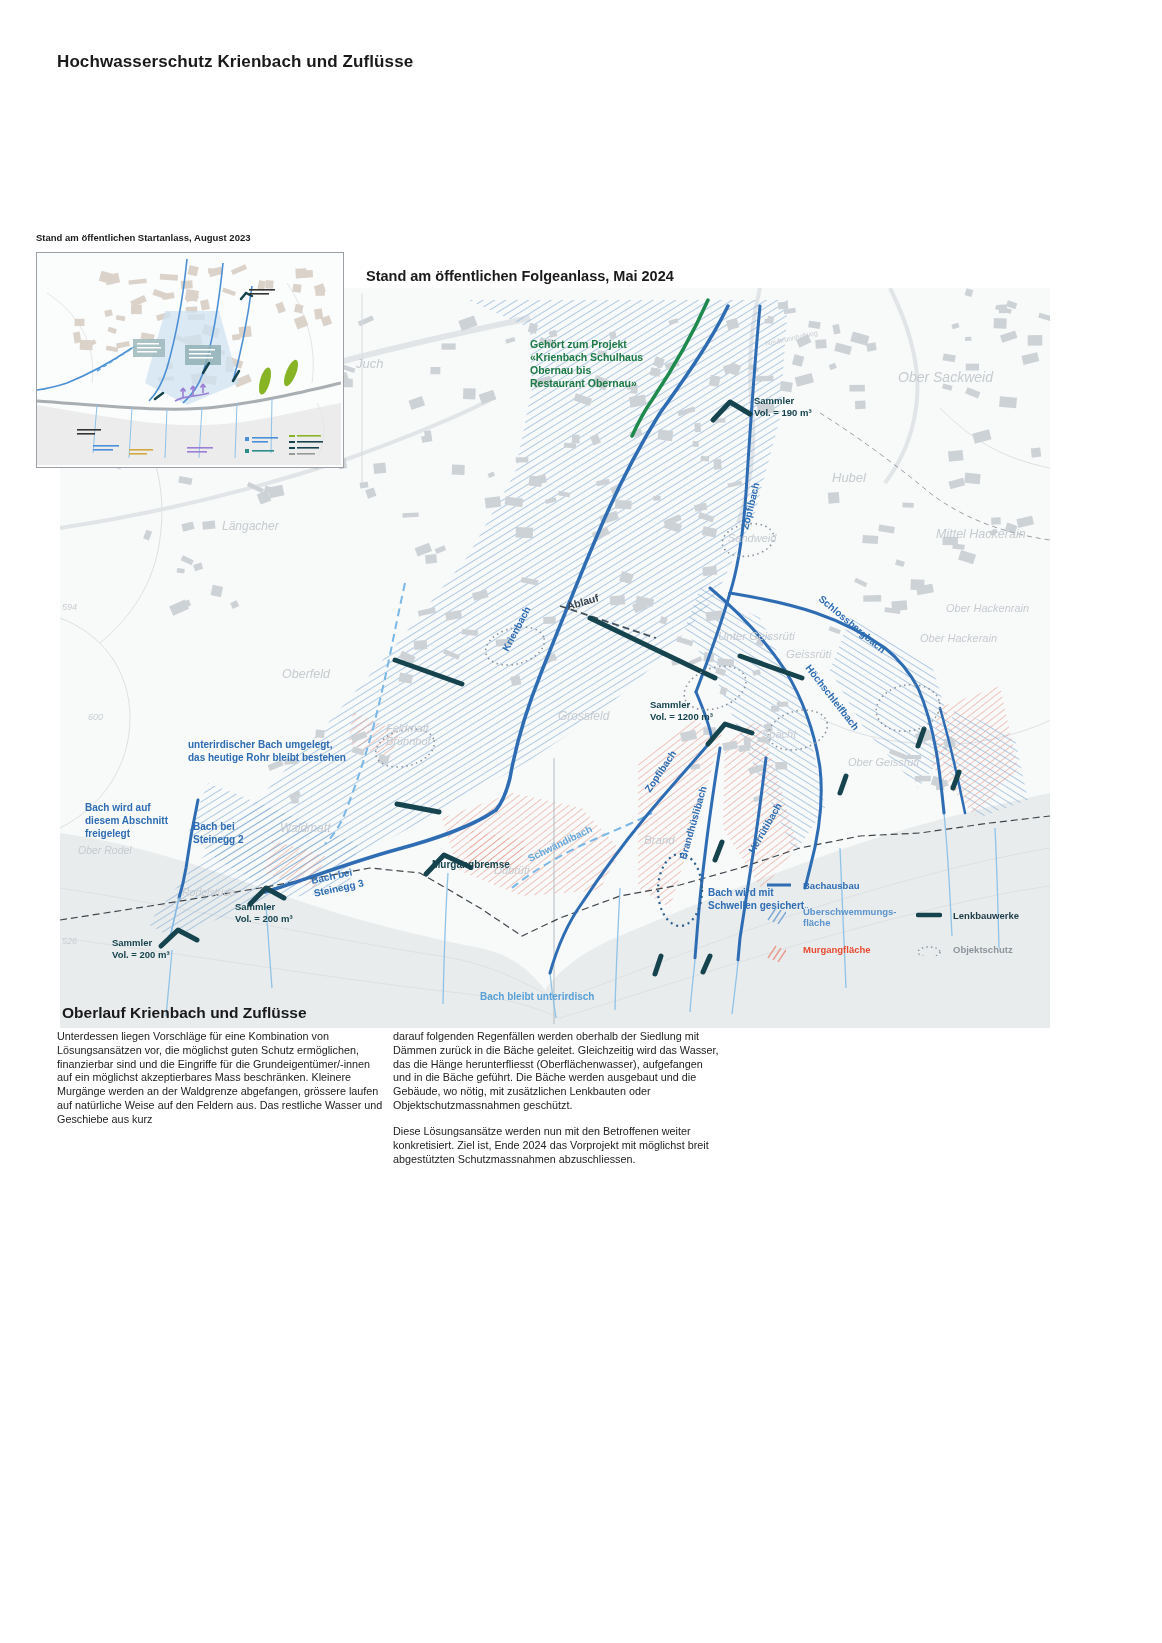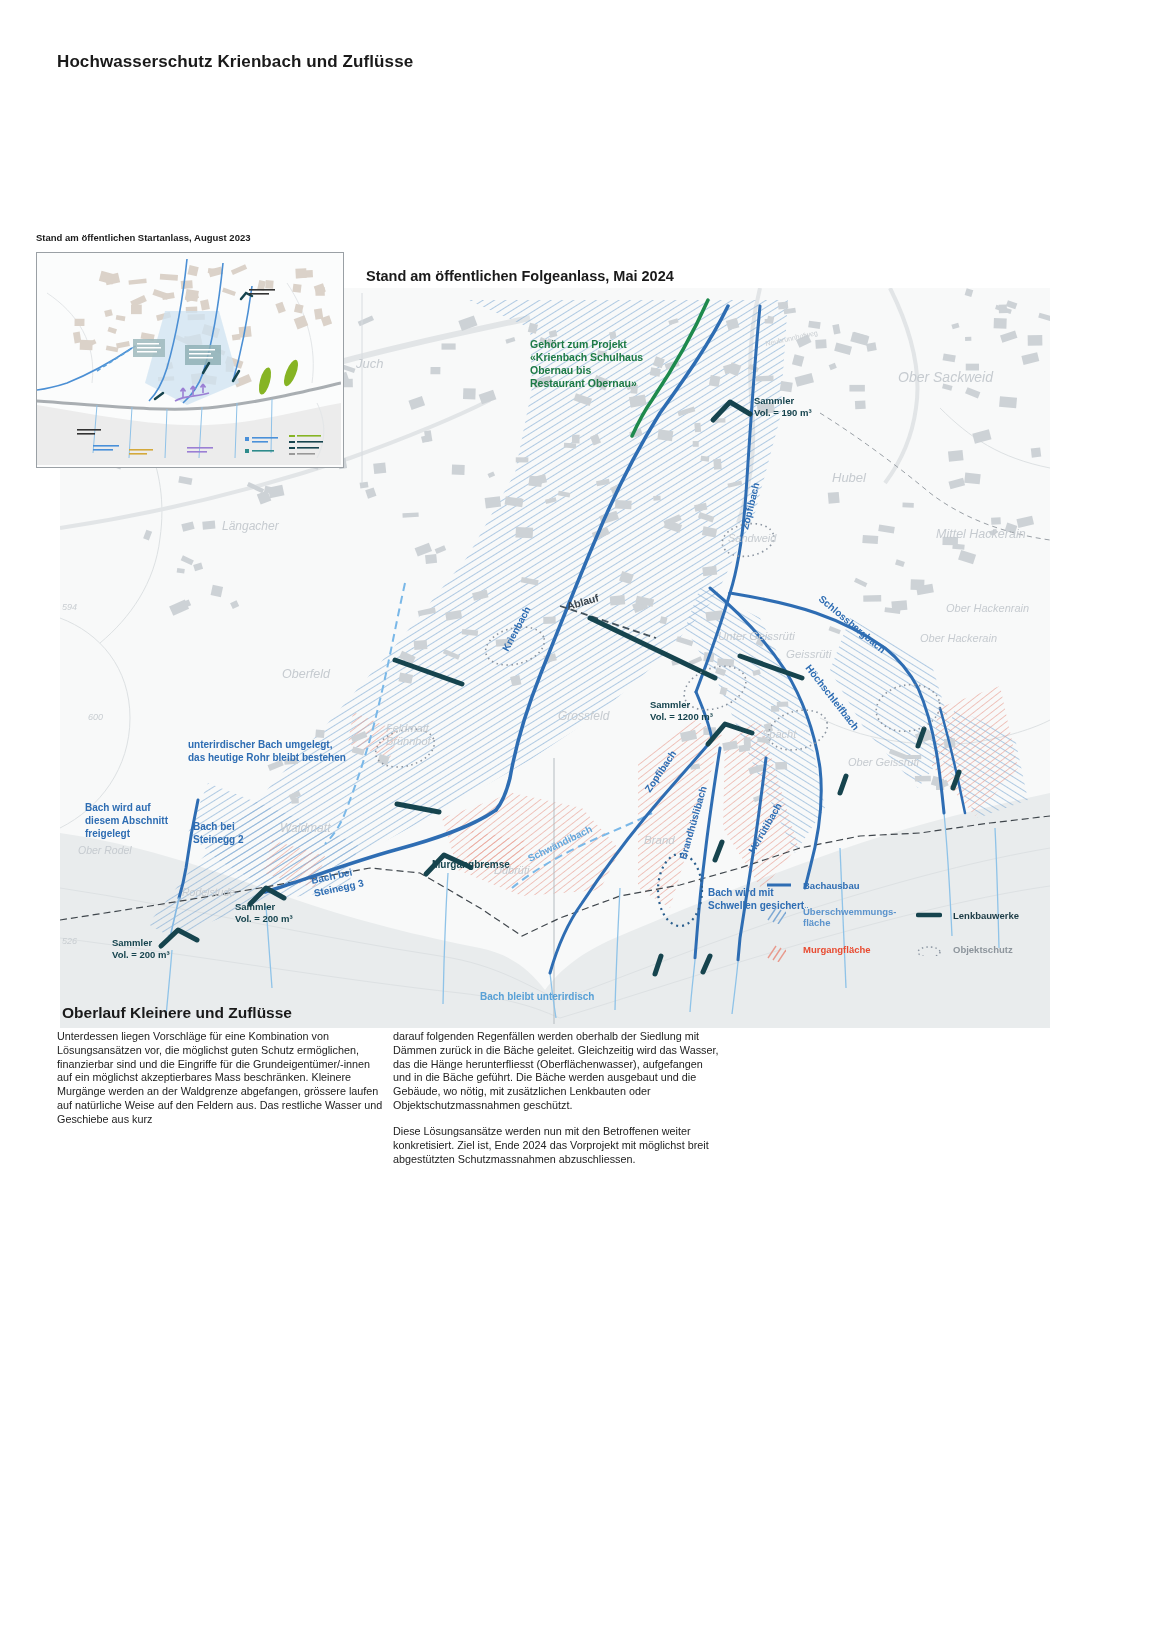--- a/index.html
+++ b/index.html
@@ -646,21 +646,21 @@
         <span class="sw" data-interactable="false">
           <svg width="26" height="12">
               <ellipse cx="13" cy="8" rx="11" ry="5" fill="none" stroke="#8a94a0" stroke-width="1.4" stroke-dasharray="1.5,3"></ellipse>
             </svg>
           </span>
         <span class="leg-label" style="color:#8d959c" data-interactable="false">Objektschutz</span>
       </div>
     </div>
   </div>
 
-  <div class="article-heading" data-interactable="false">Oberlauf Kleinere und Zuflüsse</div>
+  <div class="article-heading" data-interactable="false">Oberlauf Krienbach und Zuflüsse</div>
   <div class="col col-1" data-interactable="false">
     <p data-interactable="false">Unterdessen liegen Vorschläge für eine Kombination von Lösungsansätzen vor, die möglichst guten Schutz ermöglichen, finanzierbar sind und die Eingriffe für die Grundeigentümer/-innen auf ein möglichst akzeptierbares Mass beschränken. Kleinere Murgänge werden an der Waldgrenze abgefangen, grössere laufen auf natürliche Weise auf den Feldern aus. Das restliche Wasser und Geschiebe aus kurz</p>
   </div>
   <div class="col col-2" data-interactable="false">
     <p data-interactable="false">darauf folgenden Regenfällen werden oberhalb der Siedlung mit Dämmen zurück in die Bäche geleitet. Gleichzeitig wird das Wasser, das die Hänge herunterfliesst (Oberflächenwasser), aufgefangen und in die Bäche geführt. Die Bäche werden ausgebaut und die Gebäude, wo nötig, mit zusätzlichen Lenkbauten oder Objektschutzmassnahmen geschützt.</p>
     <p data-interactable="false">Diese Lösungsansätze werden nun mit den Betroffenen weiter konkretisiert. Ziel ist, Ende 2024 das Vorprojekt mit möglichst breit abgestützten Schutzmassnahmen abzuschliessen.</p>
   </div>
 
   <div class="footer" data-interactable="false">
     <div class="dept" data-interactable="false">Verkehr und Infrastruktur</div>

